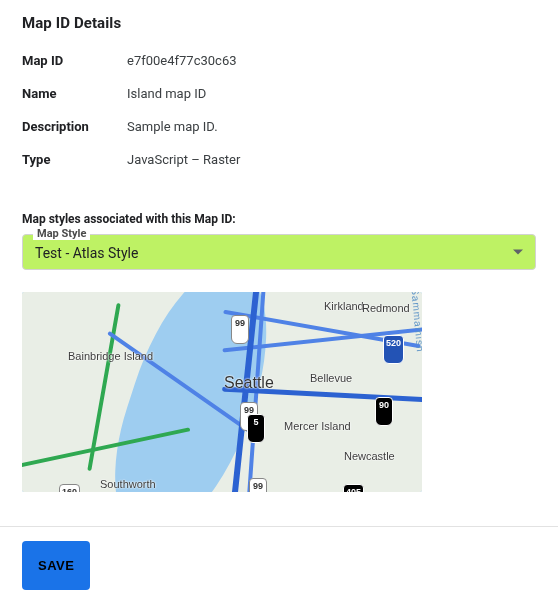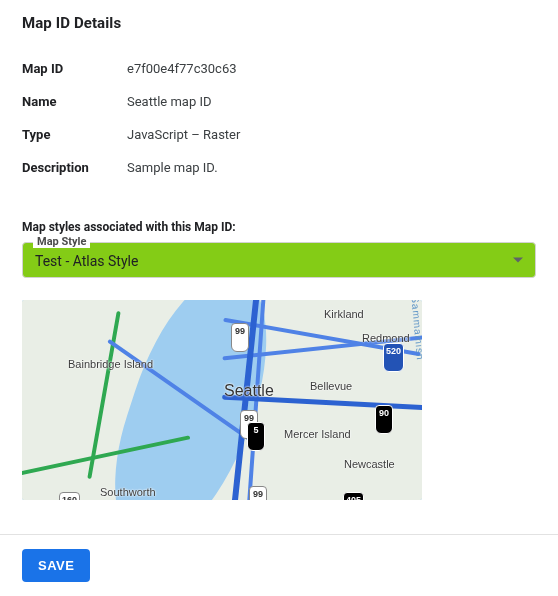--- a/index.html
+++ b/index.html
@@ -11,21 +11,21 @@
     color: #202124;
     background: #fff;
     width: 558px;
   }
   .page {
     padding: 14px 22px 0 22px;
   }
   h2.section-title {
     font-size: 15px;
     font-weight: 700;
-    margin: 0 0 20px 0;
+    margin: 0 0 12px 0;
     letter-spacing: 0.1px;
   }
   table.details {
     border-collapse: collapse;
     width: 100%;
     margin-bottom: 36px;
   }
   table.details td {
     padding: 9px 0;
     vertical-align: top;
@@ -41,21 +41,21 @@
     font-size: 12px;
     font-weight: 700;
     margin: 0 0 8px 0;
   }
   .select-field {
     position: relative;
     border: 1px solid #d2d2d2;
     border-radius: 4px;
     padding: 10px 12px 8px 12px;
     margin-bottom: 22px;
-    background: #84cc16;
+    background: #bef264;
     cursor: pointer;
   }
   .select-field .floating-label {
     position: absolute;
     top: -8px;
     left: 10px;
     background: #fff;
     padding: 0 4px;
     font-size: 11px;
     font-weight: 700;
@@ -169,24 +169,24 @@
     transform-origin: right top;
     letter-spacing:1px;
   }
 
   .footer-bar {
     border-top: 1px solid #e2e2e2;
     padding: 14px 22px 18px 22px;
   }
   .save-btn {
     background: #1a73e8;
-    color: #ffffff;
+    color: #000000;
     border: none;
     border-radius: 4px;
-    padding: 9px 16px;
+    padding: 17px 16px;
     font-size: 13px;
     font-weight: 700;
     letter-spacing: 0.5px;
     cursor: pointer;
   }
 </style>
 </head>
 <body>
 
 <div class="page">
@@ -194,29 +194,29 @@
   <h2 class="section-title">Map ID Details</h2>
 
   <table class="details">
     <tbody>
         <tr>
       <td class="label">Map ID</td>
       <td>e7f00e4f77c30c63</td>
     </tr>
     <tr>
       <td class="label">Name</td>
-      <td>Seattle map ID</td>
+      <td>Island map ID</td>
+    </tr>
+    <tr>
+      <td class="label">Description</td>
+      <td>Sample map ID.</td>
     </tr>
     <tr>
       <td class="label">Type</td>
       <td>JavaScript – Raster</td>
-    </tr>
-    <tr>
-      <td class="label">Description</td>
-      <td>Sample map ID.</td>
     </tr>
   </tbody>
     </table>
 
   <h3 class="assoc-title">Map styles associated with this Map ID:</h3>
 
   <div class="select-field">
     <span class="floating-label">Map Style</span>
     <span class="value">Test - Atlas Style</span>
     <span class="caret"></span>
@@ -244,21 +244,21 @@
     <span class="shield white sh3">99</span>
     <span class="shield red   sh4">5</span>
     <span class="shield red   sh5">90</span>
     <span class="shield red   sh6">405</span>
     <span class="shield blue  sh7">520</span>
     <span class="shield white sh8">160</span>
 
     <span class="city big" style="left:202px; top:82px;">Seattle</span>
     <span class="city" style="left:288px; top:80px;">Bellevue</span>
     <span class="city" style="left:302px; top:8px;">Kirkland</span>
-    <span class="city" style="left:340px; top:10px;margin-top:22px;">Redmond</span>
+    <span class="city" style="left:340px; top:10px;">Redmond</span>
     <span class="city" style="left:262px; top:128px;">Mercer Island</span>
     <span class="city" style="left:322px; top:158px;">Newcastle</span>
     <span class="city" style="left:46px;  top:58px;">Bainbridge Island</span>
     <span class="city" style="left:78px;  top:186px;">Southworth</span>
     <span class="vert-water">Lake Sammamish</span>
   </div>
 
 </div>
 
 <div class="footer-bar">

